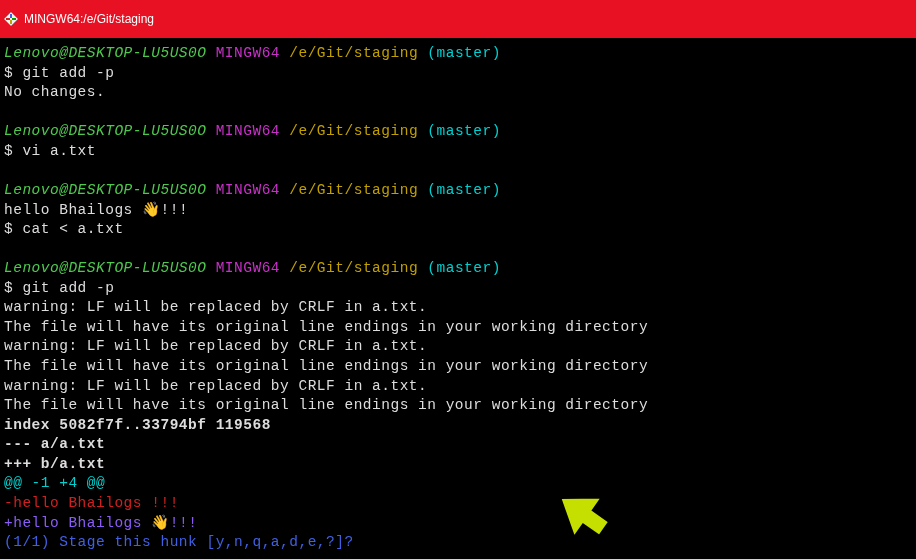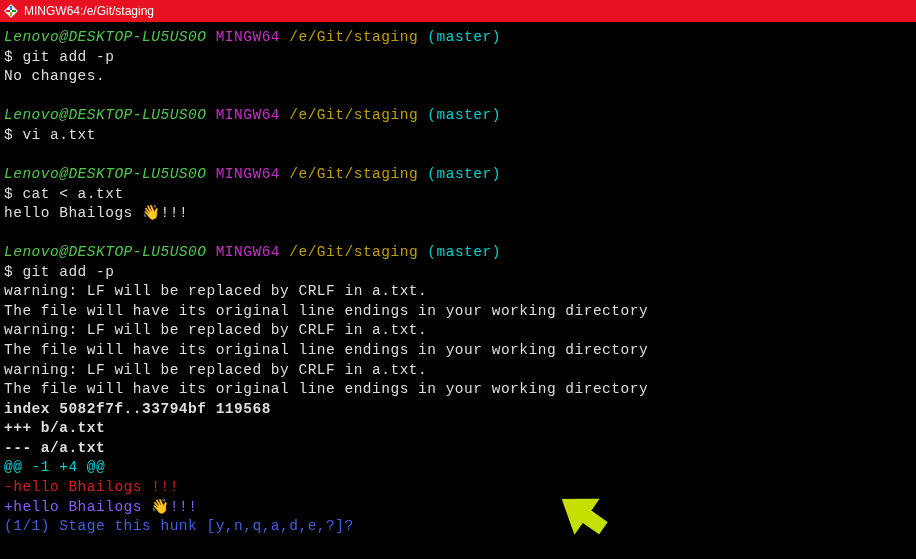--- a/index.html
+++ b/index.html
@@ -10,21 +10,21 @@
     body {
       font-family: 'Consolas', 'Courier New', monospace;
       font-size: 14px;
       background: #000;
       width: 916px;
       height: 559px;
       overflow: hidden;
     }
     .titlebar {
       background: #e81123;
-      height: 22px;
+      height: 38px;
       display: flex;
       align-items: center;
       padding: 0 4px;
       color: #fff;
       font-family: Arial, sans-serif;
       font-size: 12px;
     }
     .titlebar-icon {
       width: 14px;
       height: 14px;
@@ -93,40 +93,40 @@
   </div>
   <div class="white">$ vi a.txt</div>
   <div>&nbsp;</div>
 
   <div>
     <span class="prompt-user">Lenovo@DESKTOP-LU5US0O</span>
     <span class="white"> </span><span class="prompt-mingw">MINGW64</span>
     <span class="white"> </span><span class="prompt-path">/e/Git/staging</span>
     <span class="white"> </span><span class="prompt-branch">(master)</span>
   </div>
+  <div class="white">hello Bhailogs 👋!!!</div>
   <div class="white">$ cat &lt; a.txt</div>
-  <div class="white">hello Bhailogs 👋!!!</div>
   <div>&nbsp;</div>
 
   <div>
     <span class="prompt-user">Lenovo@DESKTOP-LU5US0O</span>
     <span class="white"> </span><span class="prompt-mingw">MINGW64</span>
     <span class="white"> </span><span class="prompt-path">/e/Git/staging</span>
     <span class="white"> </span><span class="prompt-branch">(master)</span>
   </div>
   <div class="white">$ git add -p</div>
   <div class="white">warning: LF will be replaced by CRLF in a.txt.</div>
   <div class="white">The file will have its original line endings in your working directory</div>
   <div class="white">warning: LF will be replaced by CRLF in a.txt.</div>
   <div class="white">The file will have its original line endings in your working directory</div>
   <div class="white">warning: LF will be replaced by CRLF in a.txt.</div>
   <div class="white">The file will have its original line endings in your working directory</div>
   <div class="white bold">index 5082f7f..33794bf 119568</div>
+  <div class="white bold">--- a/a.txt</div>
   <div class="white bold">+++ b/a.txt</div>
-  <div class="white bold">--- a/a.txt</div>
   <div class="cyan">@@ -1 +4 @@</div>
   <div class="red">-hello Bhailogs !!!</div>
   <div class="green">+hello Bhailogs 👋!!!</div>
   <div class="blue">(1/1) Stage this hunk [y,n,q,a,d,e,?]?</div>
 </div>
 
 <div class="arrow">
   <svg width="80" height="70" viewBox="0 0 80 70">
     <g transform="rotate(35 40 35)">
       <path d="M 55 10 L 55 26 L 75 26 L 75 44 L 55 44 L 55 60 L 20 35 Z" fill="#c5e000" stroke="#000" stroke-width="3"></path>

